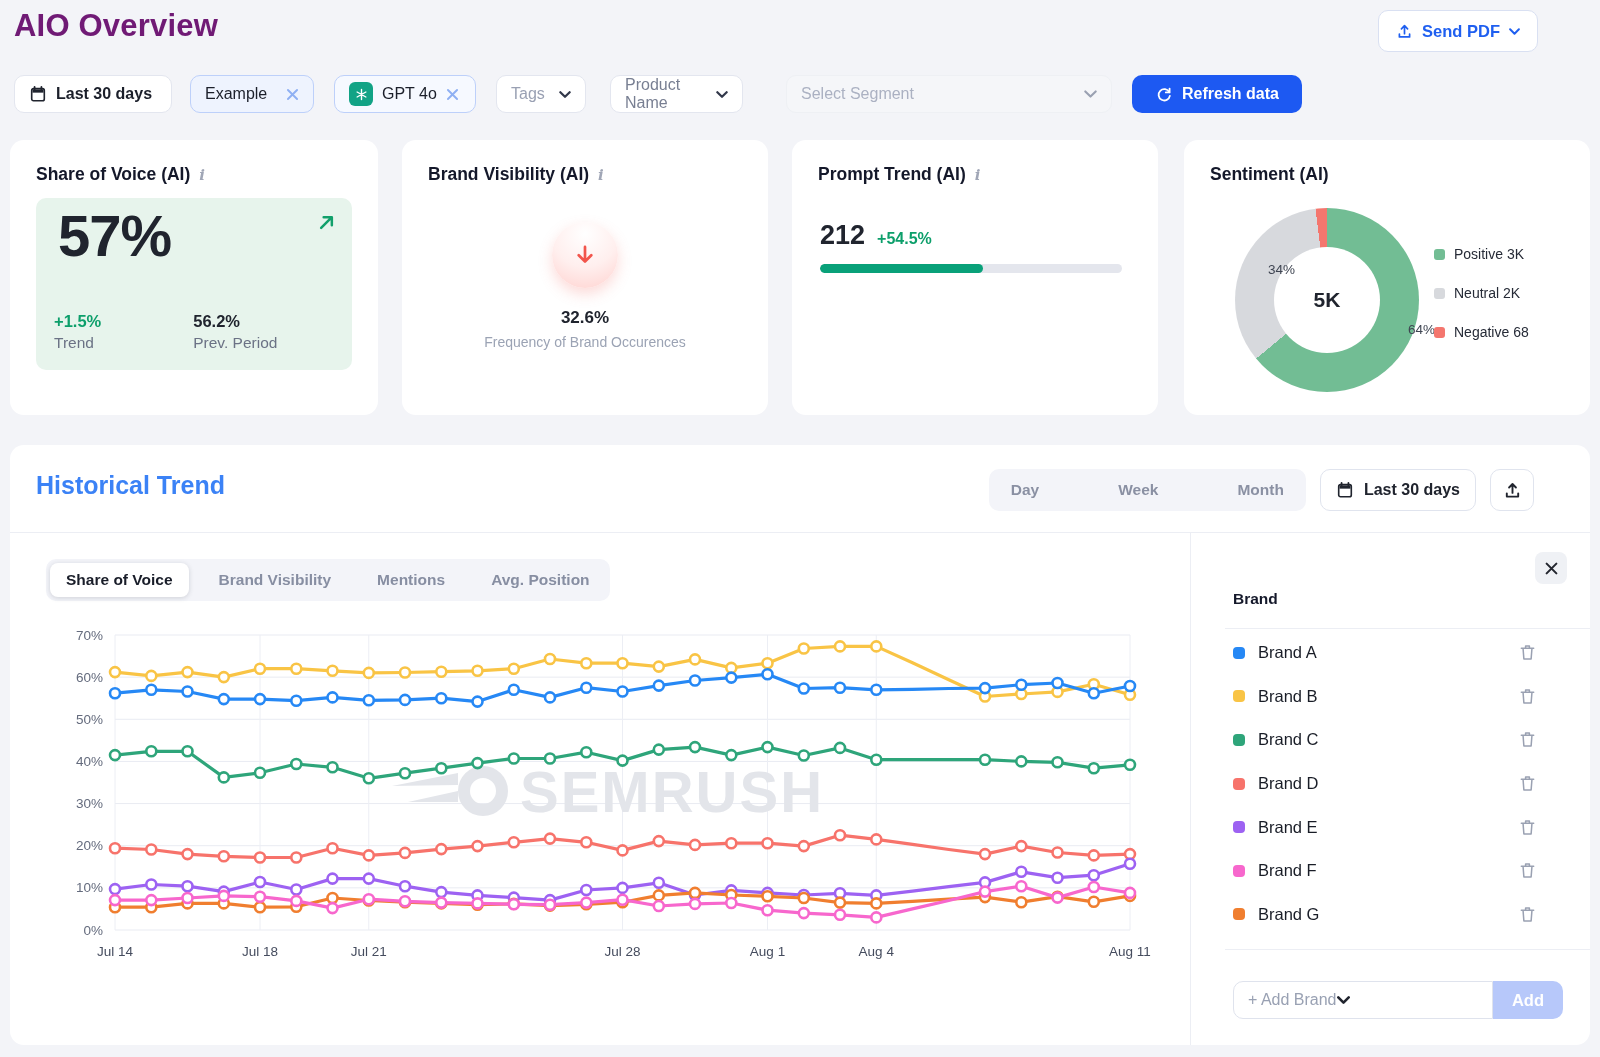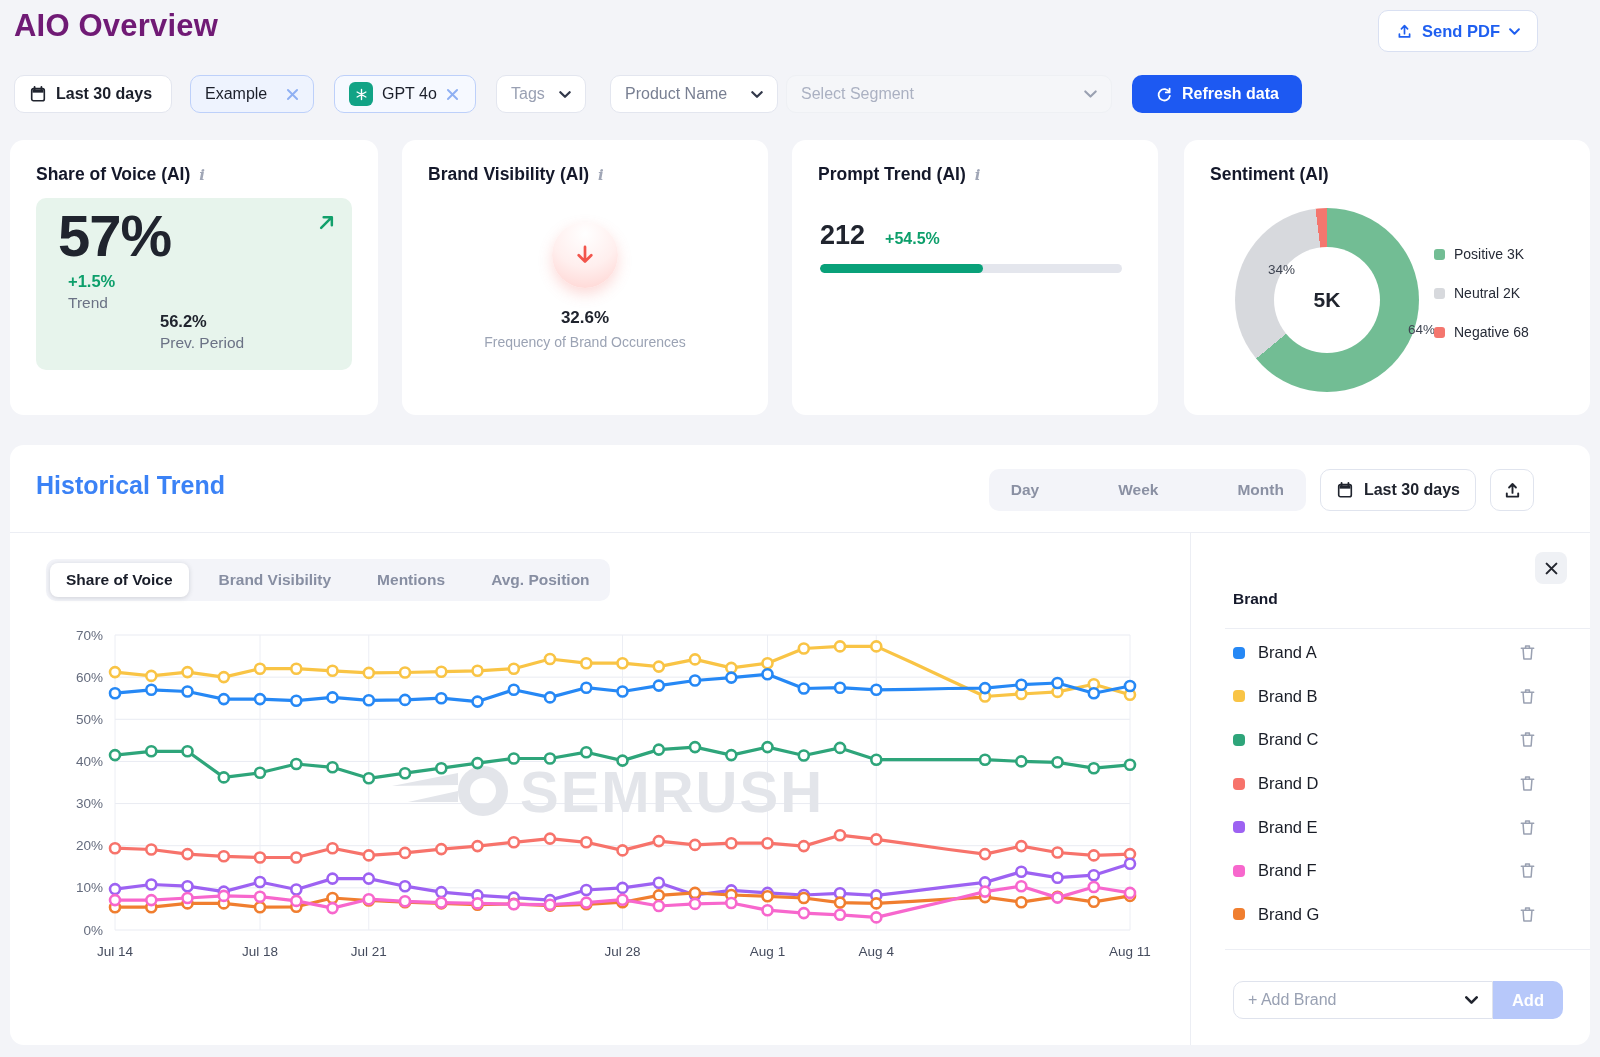--- a/index.html
+++ b/index.html
@@ -27,54 +27,54 @@
   .fbtn {
     top:75px; height:38px; border-radius:10px; background:#fff;
     border:1px solid #e3e6ef; display:flex; align-items:center; gap:9px;
     padding:0 14px; font-size:16px; font-weight:600; color:#1b1f2a; cursor:pointer;
   }
   #f-date { left:14px; width:158px; }
   .chip { border:1px solid #bdd0fa; background:#eef3fe; font-weight:500; }
   #f-chip-example { left:190px; width:124px; justify-content:space-between; }
   #f-chip-gpt { left:334px; width:142px; background:#f6f9ff; }
   #f-tags { left:496px; width:90px; color:#99a0b3; font-weight:500; justify-content:space-between; }
-  #f-product { left:610px; width:168px; color:#787f92; font-weight:500; justify-content:space-between; }
+  #f-product { left:610px; width:133px; color:#787f92; font-weight:500; justify-content:space-between; }
   #f-segment { left:786px; width:326px; background:#f5f6f9; border-color:#eef0f4; color:#abb1c2; font-weight:400; justify-content:space-between; }
   #f-refresh { left:1132px; width:170px; background:#1d59f2; border:none; color:#fff; font-weight:600; justify-content:center; }
   .chip-x { display:flex; align-items:center; }
   .gpt-badge { width:24px; height:24px; border-radius:6px; background:#12a385; display:flex; align-items:center; justify-content:center; }
 
   
   .kpi { top:140px; height:275px; }
   #kpi-sov { left:10px; width:368px; }
   #kpi-bv  { left:402px; width:366px; }
   #kpi-pt  { left:792px; width:366px; }
   #kpi-sent{ left:1184px; width:406px; }
   .kpi-title { position:absolute; left:26px; top:24px; font-size:17.5px; font-weight:700; color:#14182a; display:flex; gap:9px; align-items:center; }
   .info-i { font-family:"DejaVu Serif", serif; font-style:italic; font-size:15px; color:#a0a6b6; font-weight:700; }
 
   .sov-panel { position:absolute; left:26px; top:58px; width:316px; height:172px; background:#e7f4ec; border-radius:10px; }
   .sov-value { position:absolute; left:22px; top:4px; font-size:58px; font-weight:700; color:#20242e; letter-spacing:-1px; }
   .sov-arrow { position:absolute; top:15px; right:16px; }
-  .sov-stats { position:absolute; left:32px; bottom:18px; right:16px; display:flex;flex-direction:column; }
+  .sov-stats { position:absolute; left:18px; bottom:18px; right:16px; display:flex; }
   .sov-col2 { margin-left:92px; }
   .stat-v { font-size:16.5px; font-weight:700; color:#20242e; }
   .stat-v.green { color:#0d9f6b; }
   .stat-l { font-size:15.5px; color:#6b7285; margin-top:3px; }
 
   .bv-circle { position:absolute; left:150px; top:82px; width:66px; height:66px; border-radius:50%;
     background:radial-gradient(circle at 50% 18%, #ffffff 0%, #ffefee 52%, #ffd2cf 100%);
     box-shadow:0 6px 14px rgba(244,110,104,.25);
     display:flex; align-items:center; justify-content:center; }
   .bv-value { position:absolute; left:0; right:0; top:168px; text-align:center; font-size:17px; font-weight:700; color:#20242e; }
   .bv-caption { position:absolute; left:0; right:0; top:194px; text-align:center; font-size:14px; color:#9ba3b4; }
 
   .pt-rows { position:absolute; left:28px; right:36px; top:80px; }
   .pt-row { margin-bottom:26px; }
-  .pt-head { display:flex; align-items:baseline; gap:20px; margin-bottom:13px; }
+  .pt-head { display:flex; align-items:baseline; gap:12px; margin-bottom:13px; }
   .pt-value { font-size:27px; font-weight:700; color:#20242e; }
   .pt-change { font-size:16px; font-weight:700; }
   .pt-change.up { color:#0d9f6b; }
   .pt-change.down { color:#cf1448; }
   .pt-track { height:9px; border-radius:6px; background:#e4e6ed; overflow:hidden; }
   .pt-fill { height:100%; border-radius:6px; }
 
   .donut { position:absolute; left:51px; top:68px; width:184px; height:184px; border-radius:50%; }
   .donut-hole { position:absolute; left:39px; top:39px; width:106px; height:106px; border-radius:50%; background:#fff;
     display:flex; align-items:center; justify-content:center; font-size:21px; font-weight:700; color:#20242e; }
@@ -110,21 +110,21 @@
   .side-close { position:absolute; left:344px; top:20px; width:32px; height:32px; border-radius:8px; background:#eff1f5; display:flex; align-items:center; justify-content:center; cursor:pointer; }
   .side-head { position:absolute; left:42px; top:58px; font-size:15.5px; font-weight:700; color:#14182a; }
   .side-head-line { position:absolute; left:34px; right:0; top:96px; height:1px; background:#eceef4; }
   .brand-rows { position:absolute; left:0; right:0; top:99px; }
   .brand-row { height:43.6px; display:flex; align-items:center; padding-left:42px; padding-right:53px; }
   .brand-dot { width:12px; height:12px; border-radius:4px; flex:0 0 auto; }
   .brand-name { margin-left:13px; font-size:16.5px; color:#191d27; flex:1 1 auto; }
   .trash { display:flex; cursor:pointer; }
   .side-bot-line { position:absolute; left:34px; right:0; top:417px; height:1px; background:#eceef4; }
   .add-row { position:absolute; left:42px; top:449px; height:38px; display:flex; }
-  .add-select { width:260px; border:1px solid #dfe3ed; border-radius:10px 0 0 10px; background:#fff; display:flex; align-items:center; justify-content:space-between; padding:0 14px; font-size:16px; color:#99a1b3; cursor:pointer; }
+  .add-select { width:260px; border:1px solid #dfe3ed; border-radius:10px 0 0 10px; background:#fff; display:flex; align-items:center; padding:0 14px; font-size:16px; color:#99a1b3; cursor:pointer; }
   .add-btn { width:70px; border:none; border-radius:0 10px 10px 0; background:#b7c8fa; color:#fff; font-size:16.5px; font-weight:700; cursor:pointer; font-family:"Liberation Sans", sans-serif; }
 
   .chev { display:inline-flex; }
 </style>
 </head>
 <body>
 
 <div class="abs page-title">AIO Overview</div>
 
 <button class="abs send-pdf">

